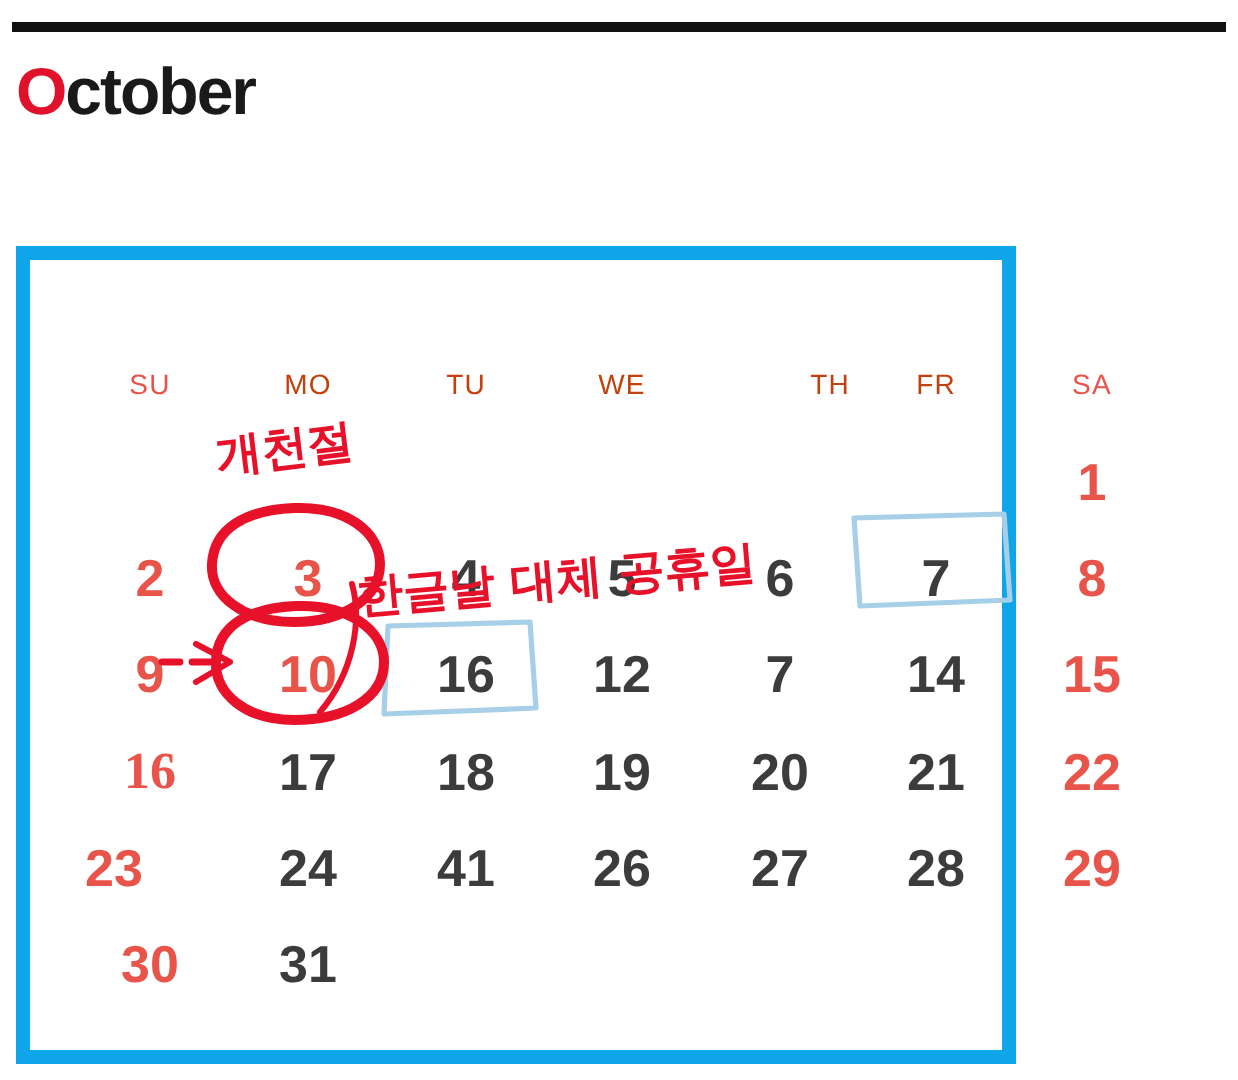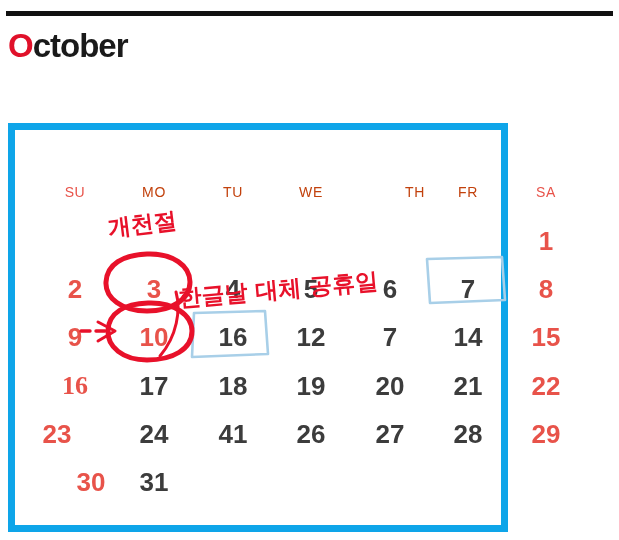--- a/index.html
+++ b/index.html
@@ -162,21 +162,21 @@
       <div class="day" style="left: 375px; top: 256px;">20</div>
       <div class="day" style="left: 453px; top: 256px;">21</div>
       <div class="day holiday" style="left: 531px; top: 256px;">22</div>
       <div class="day holiday" style="left: 42px; top: 304px;">23</div>
       <div class="day" style="left: 139px; top: 304px;">24</div>
       <div class="day" style="left: 218px; top: 304px;">41</div>
       <div class="day" style="left: 296px; top: 304px;">26</div>
       <div class="day" style="left: 375px; top: 304px;">27</div>
       <div class="day" style="left: 453px; top: 304px;">28</div>
       <div class="day holiday" style="left: 531px; top: 304px;">29</div>
-      <div class="day holiday" style="left: 76px; top: 352px;">30</div>
+      <div class="day holiday" style="left: 60px; top: 352px;">30</div>
       <div class="day" style="left: 139px; top: 352px;">31</div>
     </div>
 </div>
 
 <div class="ink-layer">
   <svg width="619" height="540" viewBox="0 0 619 540">
 
     <path d="M 427 259 L 502 257 L 505 300 L 430 303 Z" fill="none" stroke="#a8cfe8" stroke-width="2.6" stroke-linejoin="round" stroke-linecap="round"></path>
 
     <path d="M 194 313 L 265 311 L 268 354 L 192 357 Z" fill="none" stroke="#a8cfe8" stroke-width="2.6" stroke-linejoin="round" stroke-linecap="round"></path>

